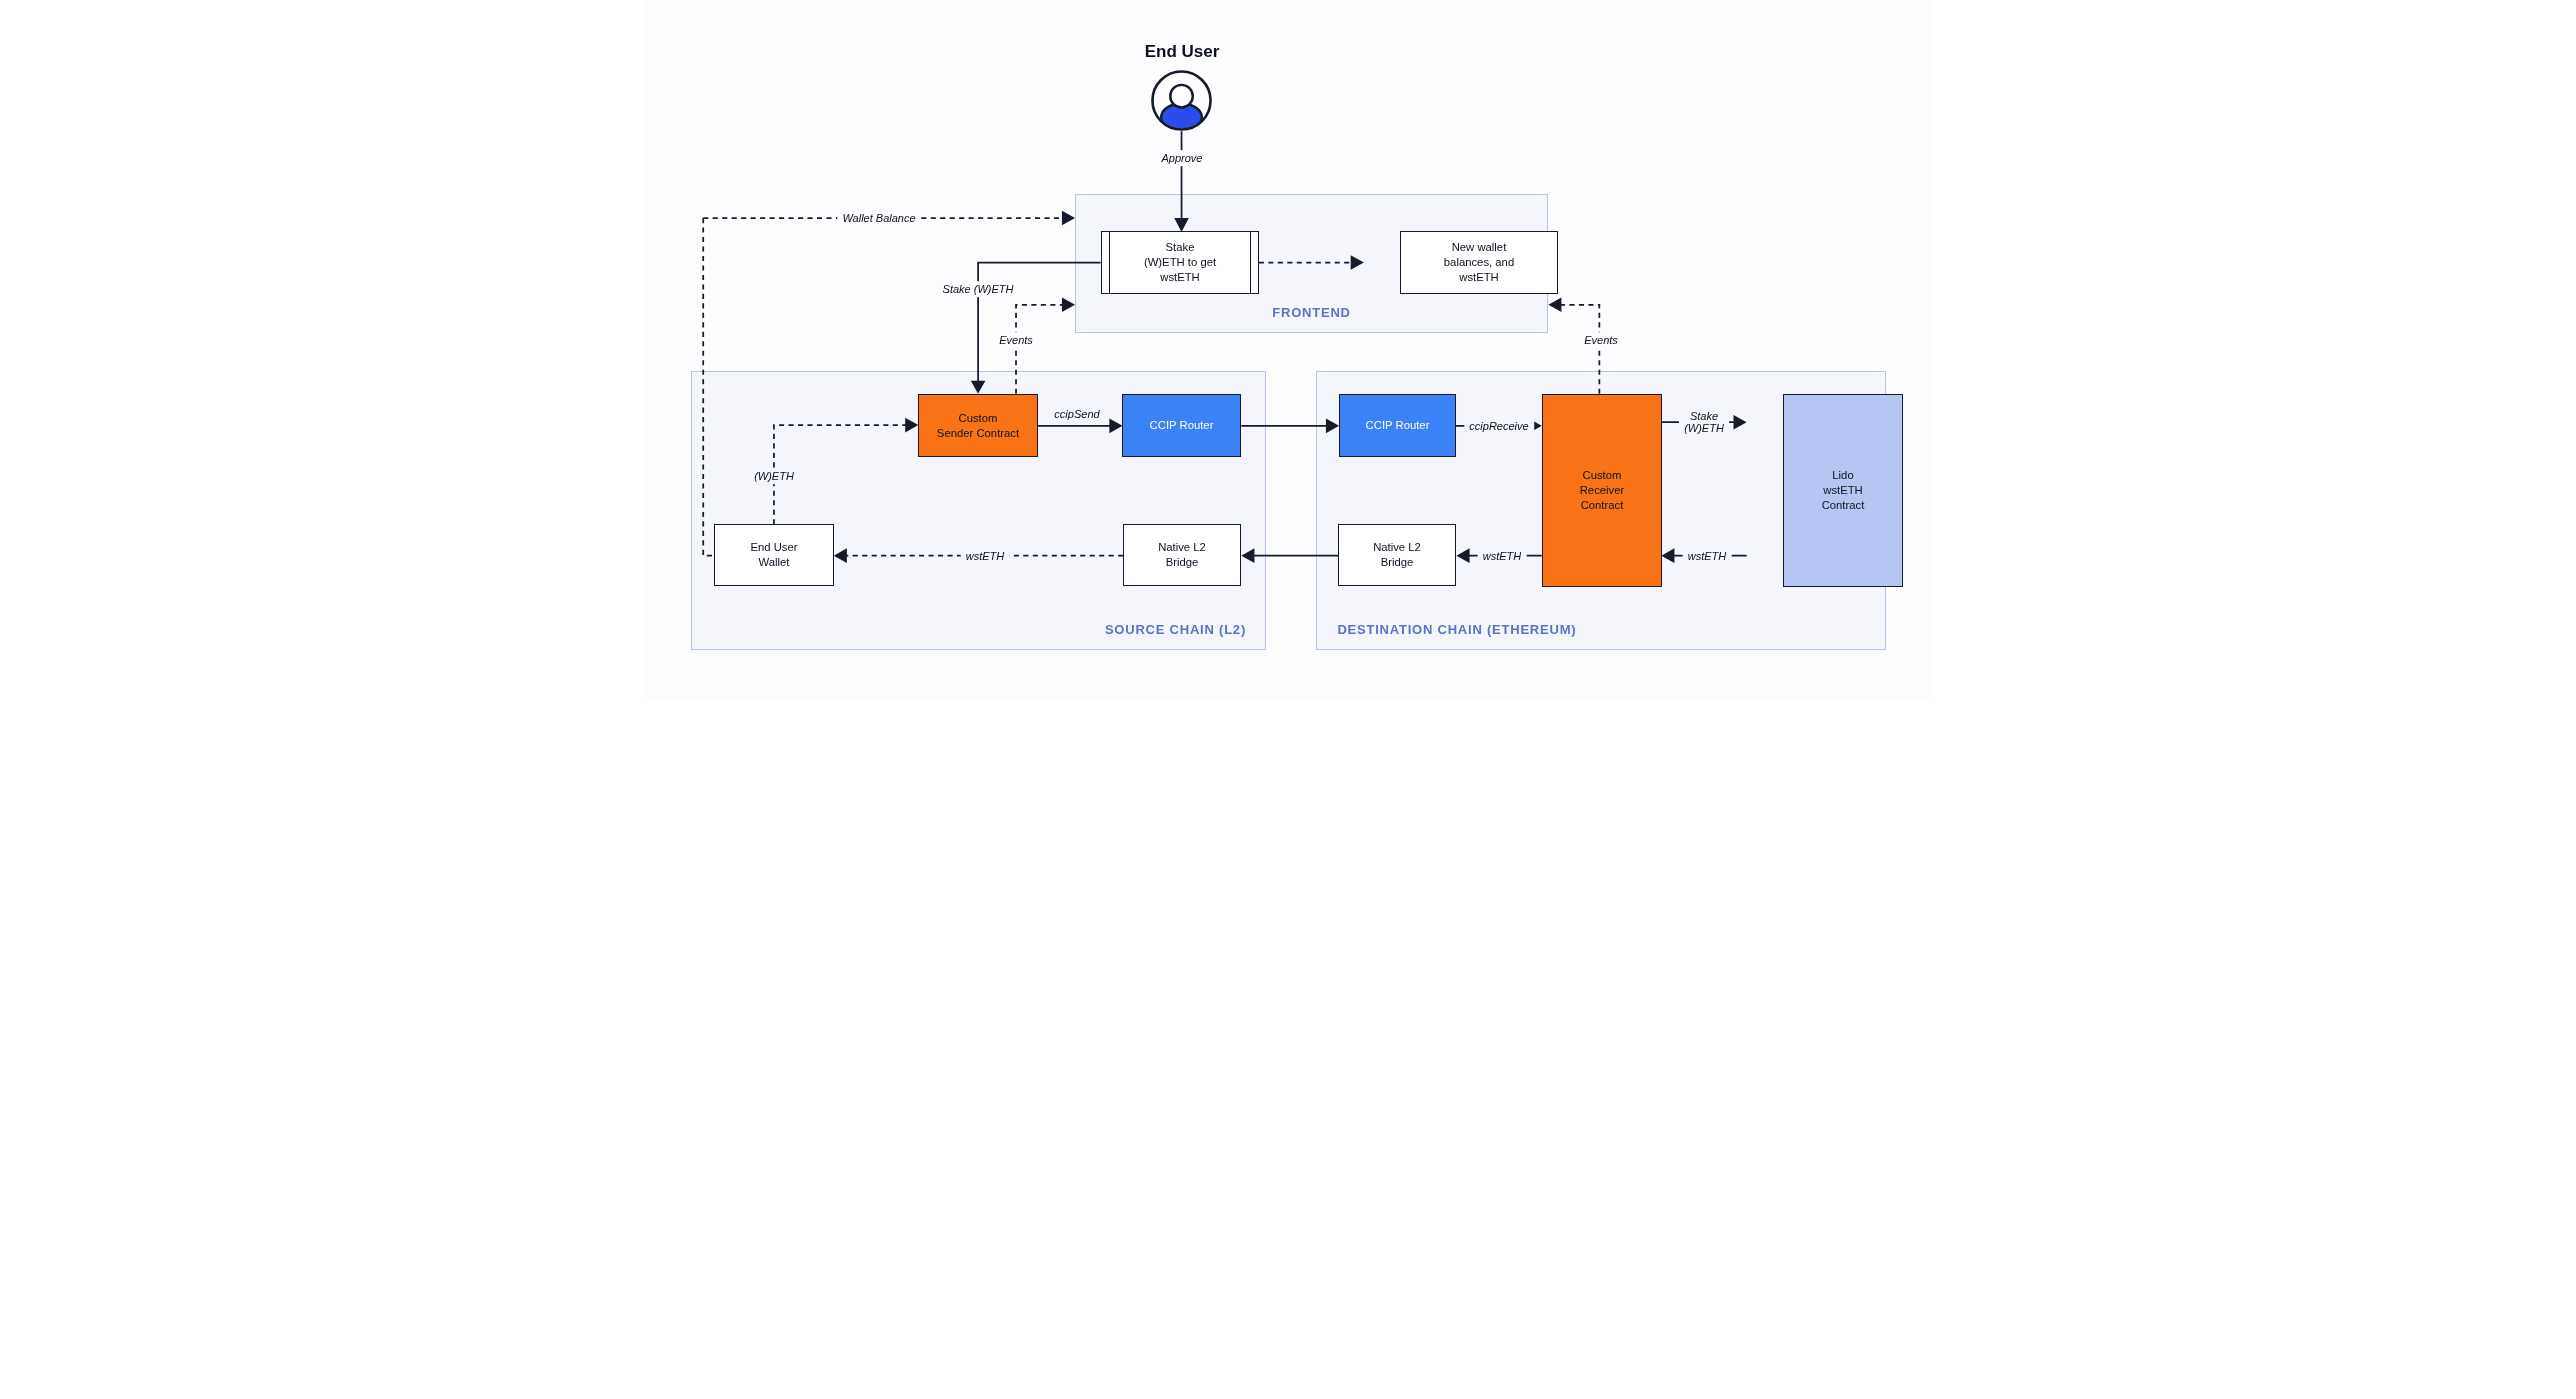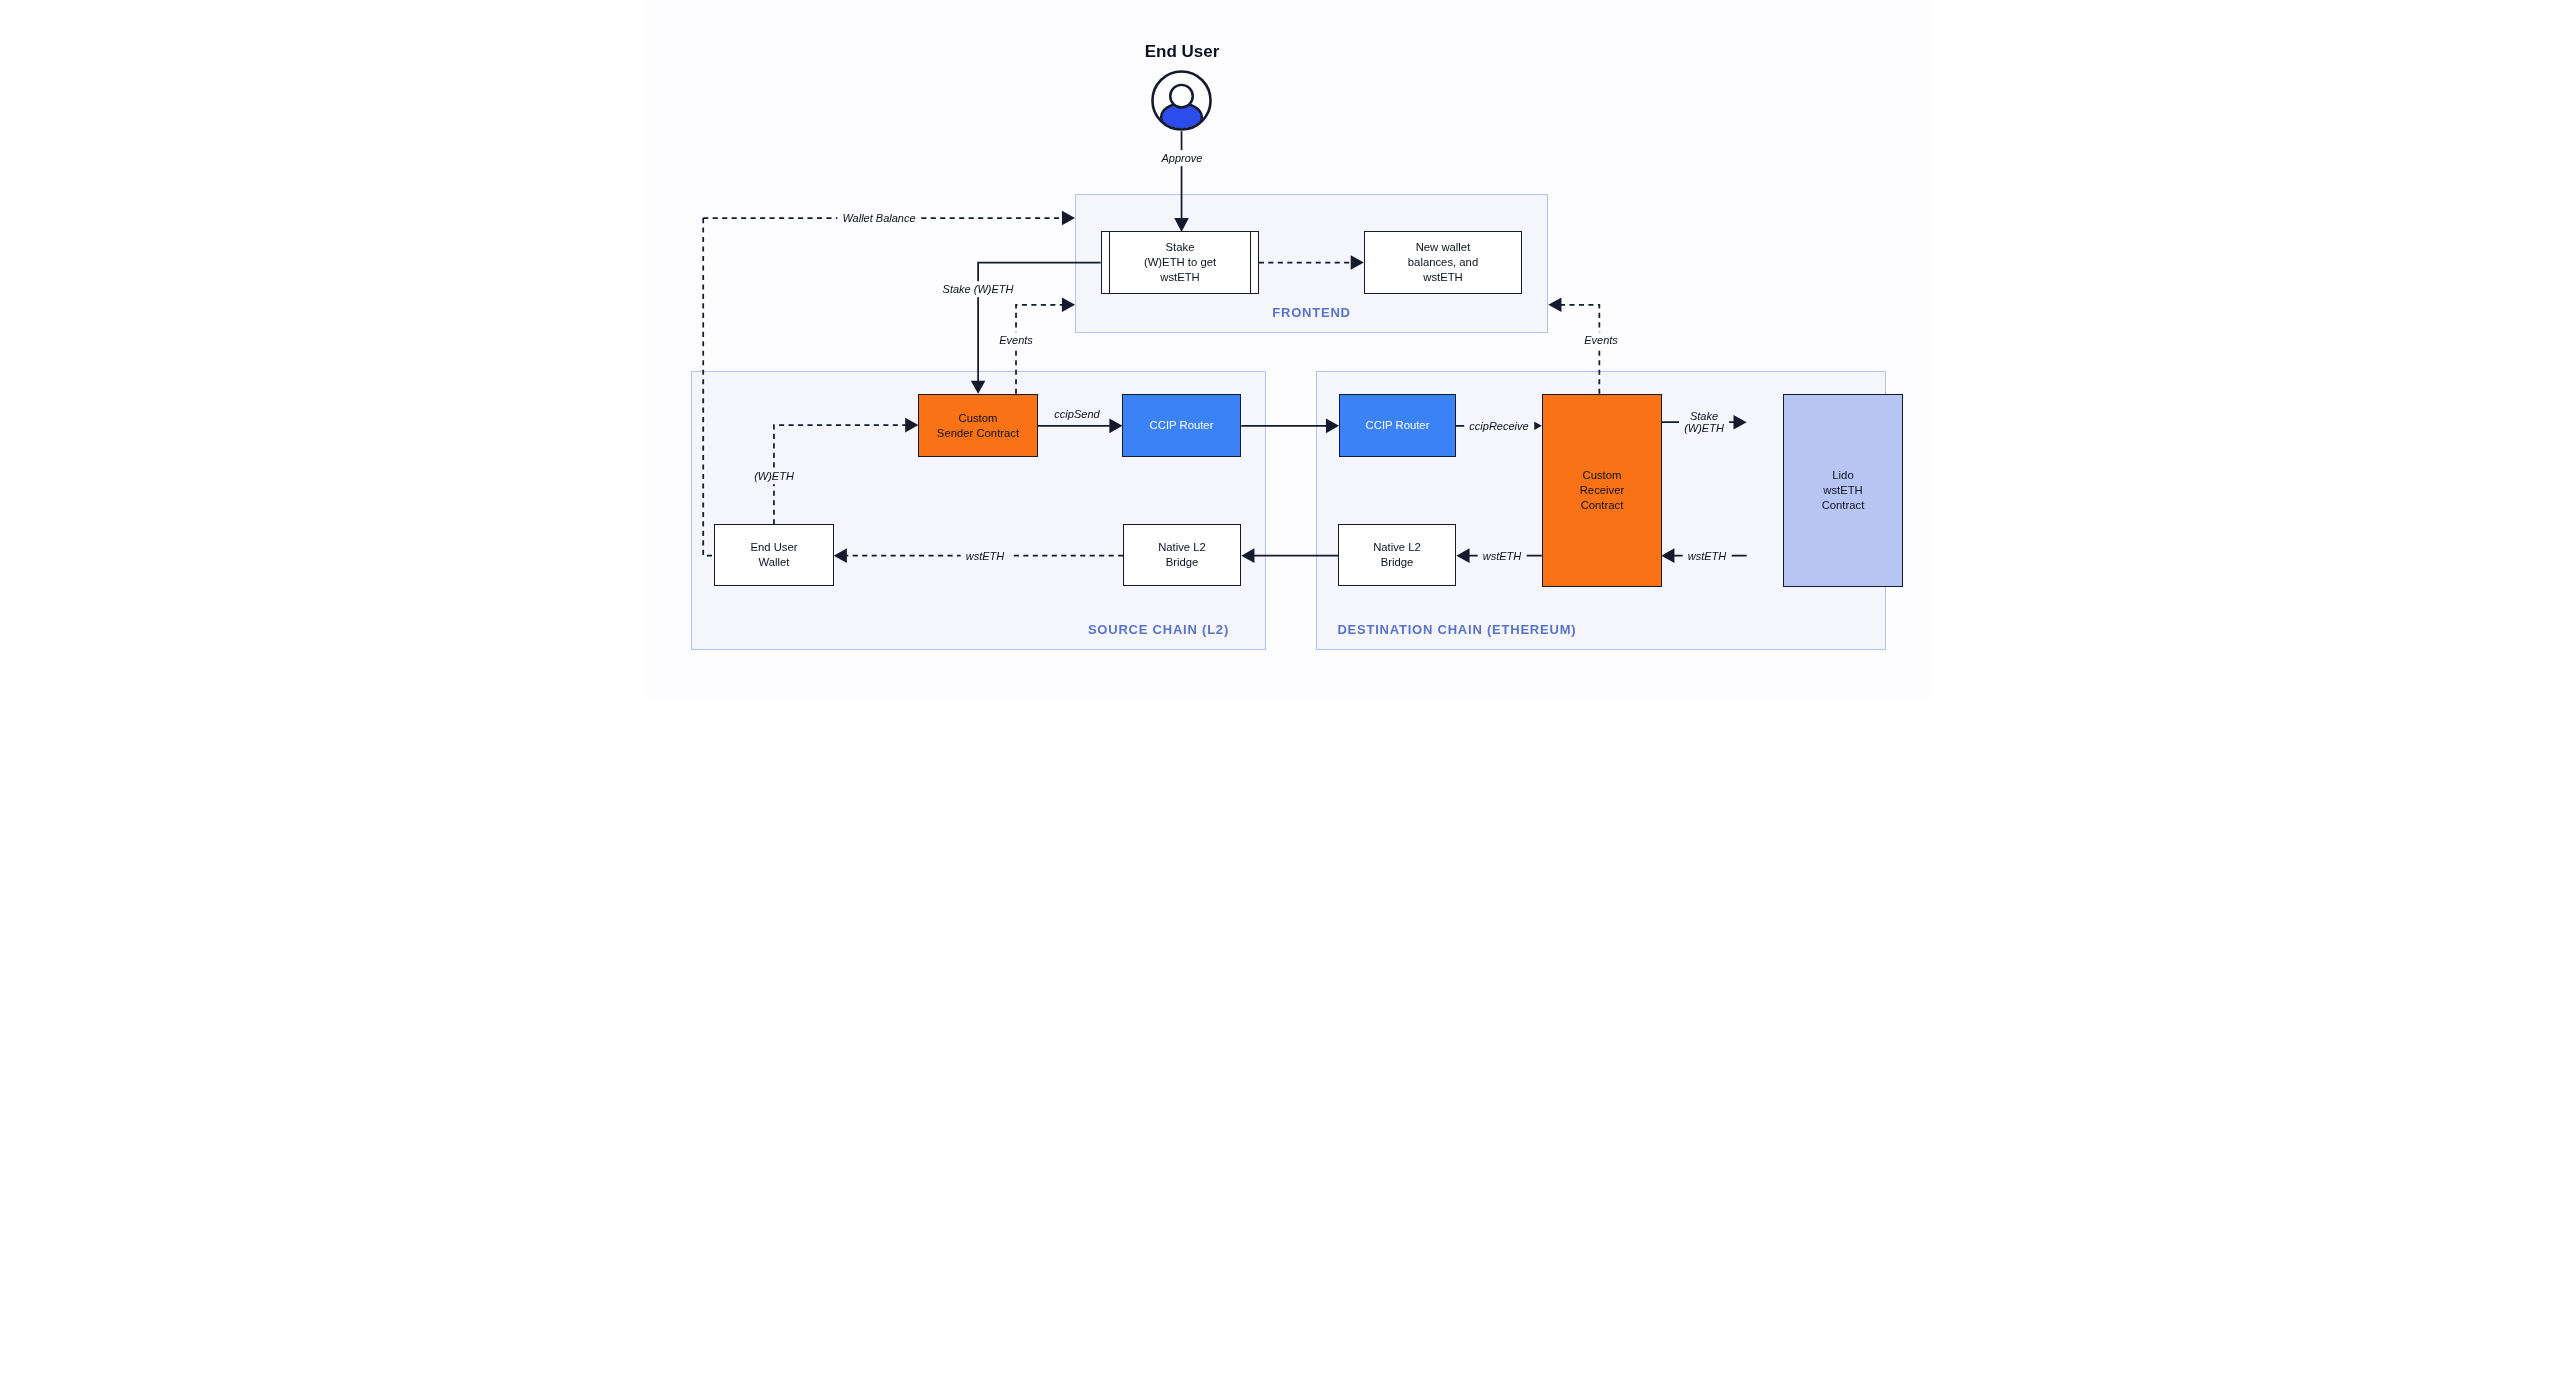--- a/index.html
+++ b/index.html
@@ -3,21 +3,21 @@
 <meta charset="utf-8">
 <style>
   html,body{margin:0;padding:0;background:#ffffff;}
   body{font-family:"Liberation Sans","DejaVu Sans",sans-serif;color:#0c1120;}
   #canvas{position:relative;width:1288px;height:700px;margin:0 auto;background:#fdfdff;overflow:hidden;}
 
   
   .container{position:absolute;background:#f4f6fb;border:1.5px solid #b5c1ee;box-sizing:border-box;}
   .container-label{position:absolute;bottom:11.7px;font-weight:bold;font-size:13px;letter-spacing:0.06em;color:#5a73c8;white-space:nowrap;}
   .cl-center{left:0;right:0;text-align:center;}
-  .cl-right{right:36px;}
+  .cl-right{right:19px;}
   .cl-left{left:20.4px;text-align:left;}
 
   
   .node{position:absolute;box-sizing:border-box;border:1.8px solid #151b2c;background:#ffffff;
         display:flex;align-items:center;justify-content:center;text-align:center;
         font-size:11.3px;line-height:1.3;white-space:pre-line;}
   .node.yellow{background:#f97316;}
   .node.blue{background:#3b82f6;color:#ffffff;}
   .node.lido{background:#b7c5f3;}
   .subbar{position:absolute;top:0;bottom:0;width:1.8px;background:#151b2c;}
@@ -142,21 +142,21 @@
   </svg>
 
   <div class="node" style="left:457px;top:231px;width:158px;height:63px;">
     <div class="subbar" style="left:6.6px;"></div>
     <div class="subbar" style="right:6.6px;"></div>
     <span>Stake
 (W)ETH to get
 wstETH</span>
   </div>
 
-  <div class="node" style="left:720px;top:231px;width:158px;height:63px;">
+  <div class="node" style="left:756px;top:231px;width:158px;height:63px;">
     <span>New wallet
 balances, and
 wstETH</span>
   </div>
 
   <div class="node yellow" style="left:274px;top:394px;width:120px;height:63px;">
     <span>Custom
 Sender Contract</span>
   </div>
 

